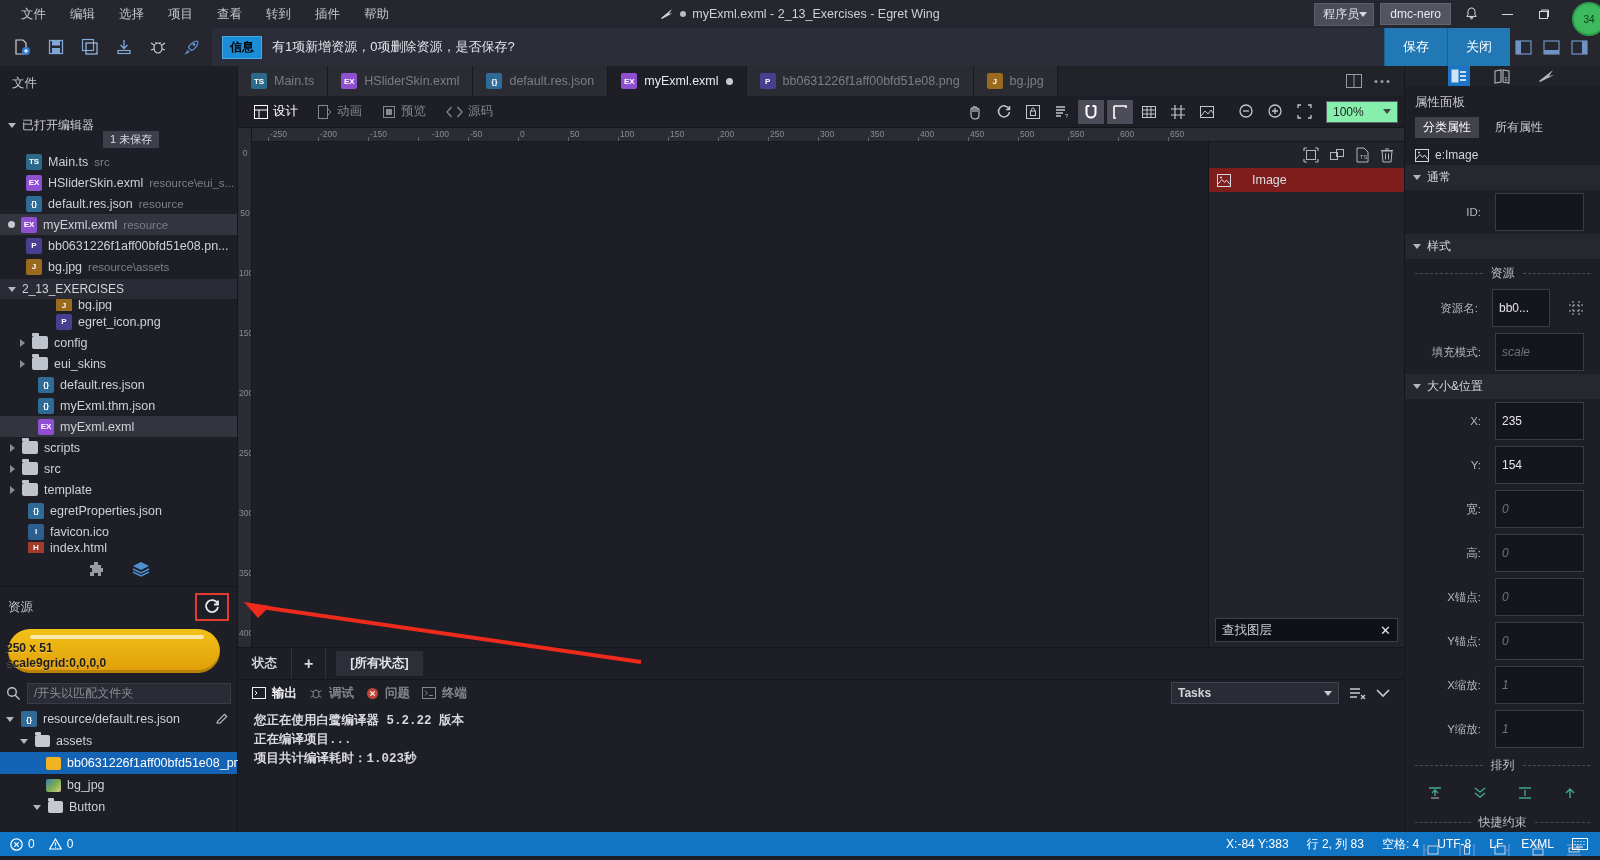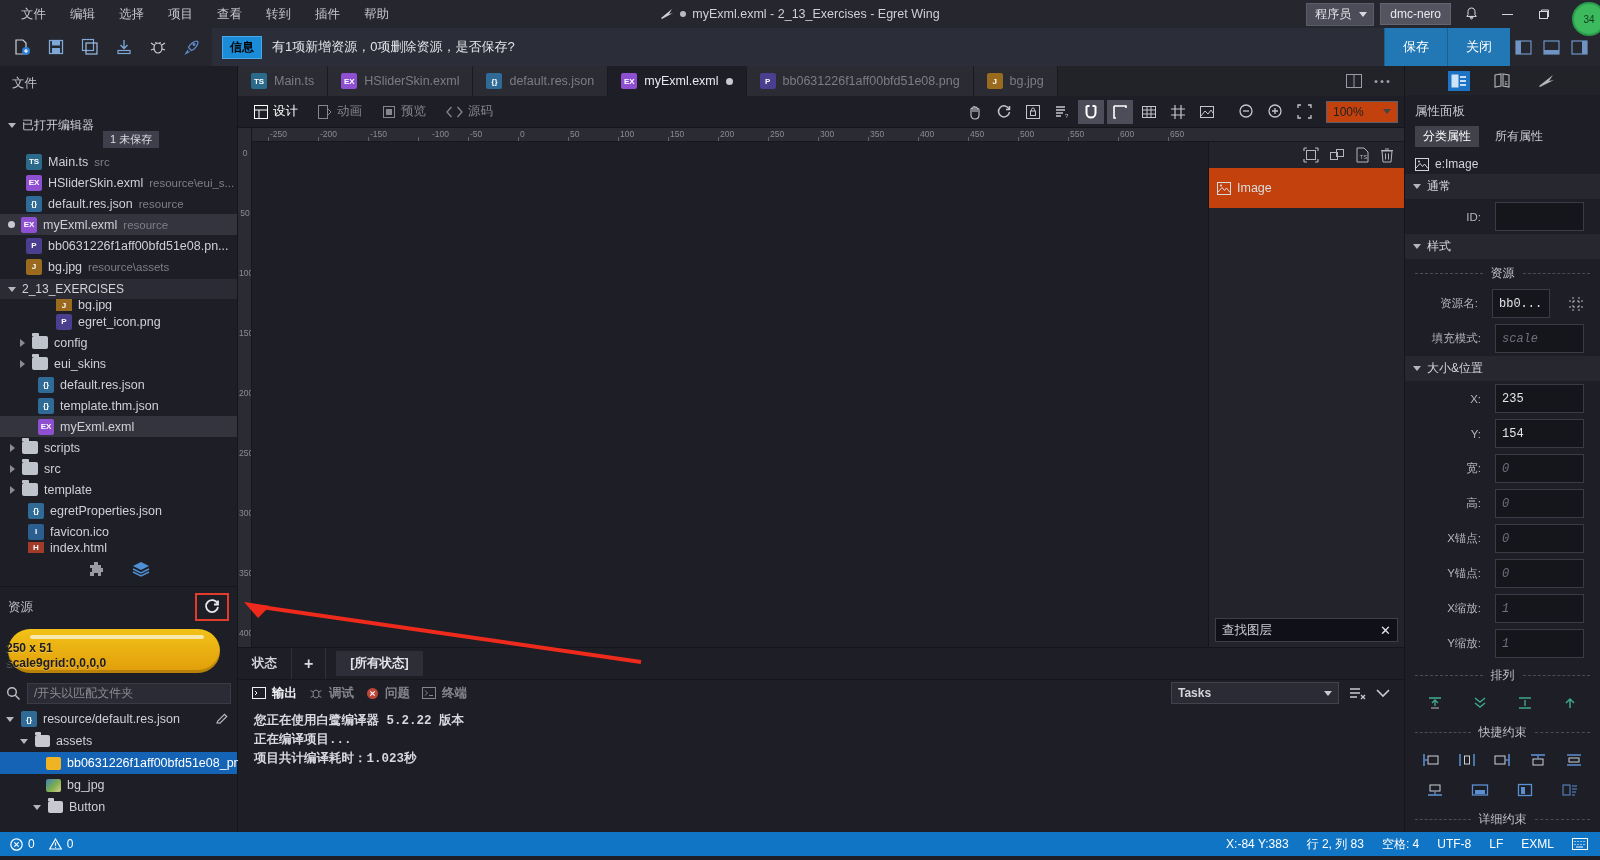--- a/index.html
+++ b/index.html
@@ -26,21 +26,21 @@
     display: flex; align-items: center; justify-content: center; gap: 6px;
   }
   .egret-logo { display: inline-block; width: 14px; height: 12px; position: relative; }
   .dirty-dot { width: 6px; height: 6px; border-radius: 50%; background: #b9bac0; display:inline-block; }
   .title-right {
     margin-left: auto; display: flex; align-items: center; gap: 6px; padding-right: 6px;
     position: relative; z-index: 3;
   }
   .role-select {
     background: #4b4c58; border: 1px solid #5b5c68; color: #e2e3e8;
-    padding: 2px 6px 2px 8px; font-size: 12px; display: flex; align-items: center; gap: 8px;
+    padding: 2px 6px 2px 8px; font-size: 12px; display: flex; align-items: center; 
   }
   .user-chip {
     background: #53545f; border: 1px solid #63646f; color: #e8e9ee;
     padding: 3px 9px; font-size: 12px;
   }
   .bell { font-size: 14px; padding: 0 8px; color: #dfe0e5; }
   .wbtn { width: 30px; height: 28px; display:flex; align-items:center; justify-content:center;
           color: #d5d6db; font-size: 13px; }
   .avatar-circle {
     position:absolute; right: -6px; top: 2px; width: 34px; height: 34px; border-radius: 50%;
@@ -150,21 +150,21 @@
 
   .editor-toolbar { height: 32px; background: #1e1f26; display: flex; align-items: center;
                     border-bottom: 1px solid #15161b; }
   .mode-tabs { display: flex; align-items: center; gap: 4px; padding-left: 8px; }
   .mtab { display: flex; align-items: center; gap: 5px; padding: 4px 8px; font-size: 12.5px; color: #85868e; }
   .mtab.active { color: #fff; }
   .et-right { margin-left: auto; display: flex; align-items: center; gap: 3px; padding-right: 6px; }
   .eico { width: 26px; height: 24px; display:flex; align-items:center; justify-content:center;
           color:#c5c6cc; font-size: 13px; }
   .eico.on { background: #4c4d58; color:#fff; }
-  .zoom-box { margin-left: 6px; width: 72px; height: 22px; background: #c2410c; color: #222;
+  .zoom-box { margin-left: 6px; width: 72px; height: 22px; background: #86efac; color: #222;
               font-size: 12px; display: flex; align-items: center; padding: 0 6px;
               border: 1px solid #5d5e68; }
   .zoom-box .cv { flex: 1; }
 
   .canvas-wrap { flex: 1; position: relative; display: flex; min-height: 0; }
   .canvas-col { flex: 1; position: relative; min-width: 0; }
   .ruler-top { height: 14px; background: #2a2b33; position: relative; overflow: hidden;
                border-bottom: 1px solid #17181e; }
   .ruler-left { width: 14px; background: #2a2b33; position: relative; overflow: hidden;
                 border-right: 1px solid #17181e; }
@@ -174,22 +174,22 @@
              text-align:center; }
   .canvas { flex: 1; position: relative; background: #1b1c22; overflow: hidden; }
 
   
   .layer-panel {
     position: absolute; right: 0; top: 14px; width: 196px; bottom: 0;
     background: #22232b; border-left: 1px solid #15161b; display: flex; flex-direction: column;
   }
   .layer-tools { height: 26px; display: flex; align-items: center; justify-content: flex-end;
                  gap: 10px; padding-right: 10px; color: #b5b6bc; }
-  .layer-item { display: flex; align-items: center; gap: 6px; height: 40px; padding-left: 8px;
-                background: #c2410c; font-size: 12.5px; color: #dcdde2; }
+  .layer-item { display: flex; align-items: center; gap: 21px; height: 24px; padding-left: 8px;
+                background: #7f1d1d; font-size: 12.5px; color: #dcdde2; }
   .layer-list { flex: 1; }
   .layer-find { padding: 5px 6px; }
   .find-input { height: 24px; background: #101118; border: 1px solid #3e3f49; display: flex;
                 align-items: center; padding: 0 6px; font-size: 12.5px; color: #cdced4; }
   .find-input .x { margin-left: auto; color: #e6e7ec; font-size: 13px; }
 
   
   .bottom { height: 185px; background: #1e1f26; border-top: 1px solid #15161b;
             display: flex; flex-direction: column; font-weight: bold; }
   .state-bar { height: 32px; display: flex; align-items: center; gap: 0; border-bottom: 1px solid #15161b; }
@@ -219,23 +219,23 @@
   .atab { font-size: 12px; padding: 2px 8px; color: #cdced4; }
   .atab.active { background: #41424c; color: #fff; }
   .prop-type { display: flex; align-items: center; gap: 6px; padding: 3px 10px; font-size: 12px;
                color: #d3d4da; }
   .group-head { display: flex; align-items: center; gap: 6px; padding: 4px 8px; font-size: 12px;
                 color: #d6d7dd; background: #26272f; }
   .tri-s { width: 0; height: 0; border-left: 4px solid transparent; border-right: 4px solid transparent;
            border-top: 5px solid #b6b7bd; }
   .field { display: flex; align-items: center; gap: 14px; padding: 3px 8px 3px 0; }
   .field label { width: 76px; text-align: right; font-size: 11.5px; color: #b4b5bc; }
-  .field .inp { flex: 1; height: 29px; background: #15161c; border: 1px solid #3a3b45;
+  .field .inp { flex: 1; height: 38px; background: #15161c; border: 1px solid #3a3b45;
                 color: #e4e5ea; font-size: 12px; display: flex; align-items: center; padding: 0 6px;
-                margin-right: 8px; font-family: Liberation Mono, monospace; }
+                margin-right: 8px; }
   .field .inp.ph { color: #6f707a; font-style: italic; }
   .field .inp.short { flex: 0 0 58px; margin-right: 4px; }
   .grid-ico { width: 16px; height: 16px; margin-right: 8px; color:#b9bac0; }
   .divider-label { display: flex; align-items: center; gap: 8px; padding: 6px 10px 4px;
                    font-size: 12px; color: #c0c1c7; }
   .divider-label::before, .divider-label::after {
     content: ''; flex: 1; border-top: 1px dashed #4a4b55; }
   .icon-row { display: flex; align-items: center; justify-content: space-around; padding: 6px 8px; }
   .icon-row .ib { width: 20px; height: 18px; display:flex; align-items:center; justify-content:center; }
 
@@ -454,21 +454,21 @@
           <span class="tri right"></span>
           <span class="folder"></span>
           <span>eui_skins</span>
         </div>
         <div class="trow" style="padding-left:38px">
           <span class="fico js">{}</span>
           <span>default.res.json</span>
         </div>
         <div class="trow" style="padding-left:38px">
           <span class="fico js">{}</span>
-          <span>template.thm.json</span>
+          <span>myExml.thm.json</span>
         </div>
         <div class="trow sel" style="padding-left:38px">
           <span class="fico ex">EX</span>
           <span>myExml.exml</span>
         </div>
         <div class="trow" style="padding-left:10px">
           <span class="tri right"></span>
           <span class="folder"></span>
           <span>scripts</span>
         </div>

